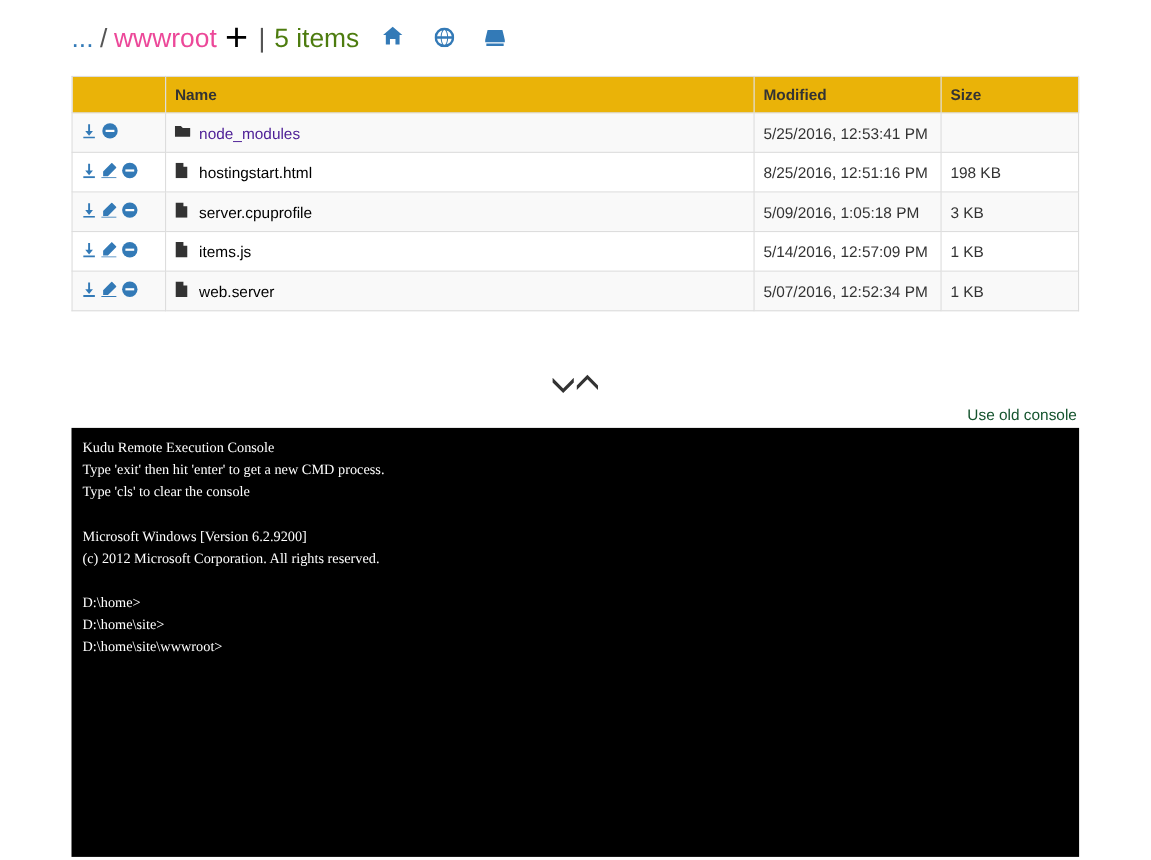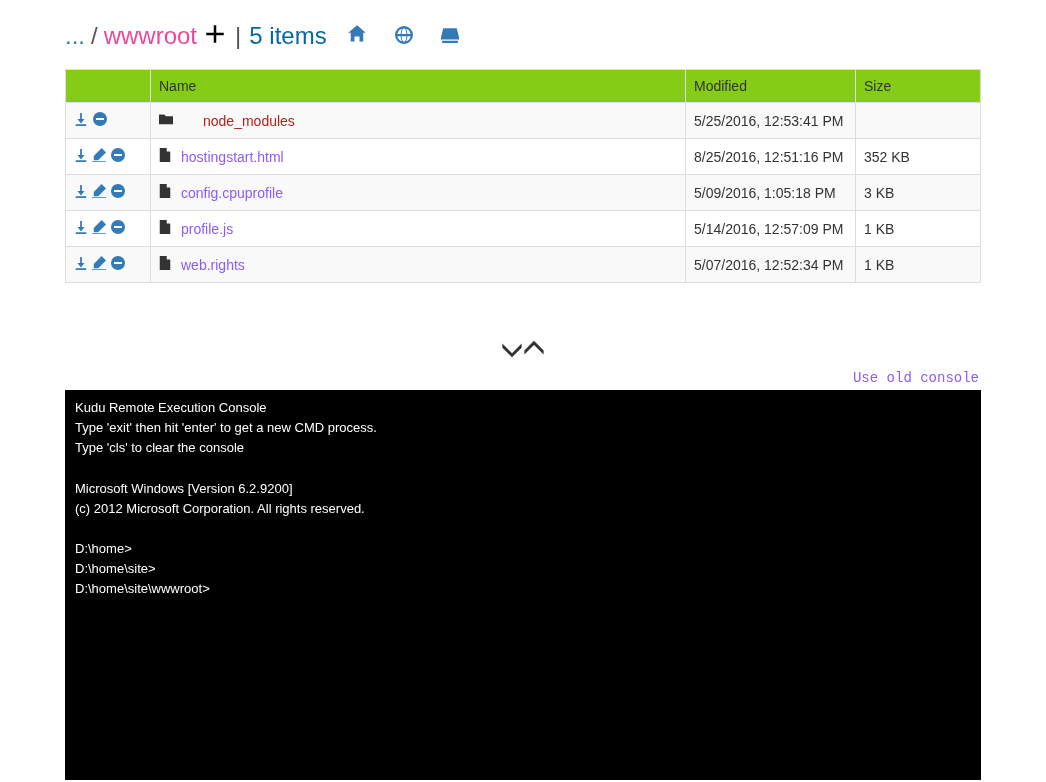--- a/index.html
+++ b/index.html
@@ -17,75 +17,75 @@
     margin-bottom: 18px;
     display: flex;
     align-items: center;
     gap: 6px;
   }
   .breadcrumb-row .bc-link { color: #337ab7; cursor: pointer; }
   .breadcrumb-row .bc-sep { color: #555; }
   .breadcrumb-row .bc-current { color: #ec4899; }
   .breadcrumb-row .plus { color: #337ab7; font-weight: bold; font-size: 26px; cursor: pointer; margin: 0 2px; }
   .breadcrumb-row .bar { color: #555; margin: 0 2px; }
-  .breadcrumb-row .count { color: #0369a1; }
+  .breadcrumb-row .count { color: #4d7c0f; }
   .breadcrumb-row .hicons { margin-left: 14px; display: flex; gap: 28px; }
   .breadcrumb-row .hicons svg { fill: #337ab7; cursor: pointer; }
 
   table.filetbl {
     width: 100%;
     border-collapse: collapse;
     border: 1px solid #ddd;
     font-size: 14px;
   }
   table.filetbl th, table.filetbl td {
     border: 1px solid #ddd;
     padding: 8px;
     text-align: left;
     vertical-align: middle;
   }
   table.filetbl th {
-    background: #84cc16;
-    font-weight: normal;
+    background: #eab308;
+    font-weight: bold;
     color: #333;
   }
   table.filetbl tbody tr:nth-child(odd) { background: #f9f9f9; }
   table.filetbl tbody tr:nth-child(even) { background: #fff; }
   .col-actions { width: 85px; }
   .col-name { }
   .col-mod { width: 170px; }
   .col-size { width: 125px; }
 
   .row-actions { color: #337ab7; display: flex; align-items: center; gap: 4px; }
   .row-actions svg { fill: #337ab7; cursor: pointer; }
 
   .fname { display: flex; align-items: center; gap: 8px; }
   .fname .ficon { width: 14px; }
   .fname .ficon svg { fill: #333; }
-  .fname.folder .link { color: #b91c1c; cursor: pointer; margin-left: 22px; }
-  .fname .link { color: #8b5cf6; }
+  .fname.folder .link { color: #4c1d95; cursor: pointer; }
+  .fname .link { color: #000000; }
 
   .toggler {
     text-align: center;
     margin-top: 55px;
     margin-bottom: 6px;
   }
   .toggler svg { fill: #333; cursor: pointer; margin: 0 -2px; }
 
   .oldconsole {
     text-align: right;
     padding-right: 2px;
     padding-bottom: 4px;
   }
-  .oldconsole a { color: #8b5cf6; cursor: pointer; font-size: 14px; font-family: Liberation Mono, monospace; }
+  .oldconsole a { color: #14532d; cursor: pointer; font-size: 14px; }
 
   .console {
     background: #000;
     color: #fff;
-    font-family: Liberation Sans, sans-serif;
+    font-family: Liberation Serif, serif;
     font-size: 13px;
     line-height: 1.55;
     padding: 8px 10px;
     min-height: 390px;
     white-space: pre;
   }
 </style>
 </head>
 <body>
 
@@ -174,43 +174,43 @@
           </td>
           <td>
             <div class="fname">
               <span class="ficon"><svg width="12" height="14" viewBox="0 0 12 16">
                   <path d="M0 0h8l4 4v12H0zM8 0v4h4z"></path>
                 </svg></span>
               <span class="link">hostingstart.html</span>
             </div>
           </td>
           <td>8/25/2016, 12:51:16 PM</td>
-          <td>352 KB</td>
-        </tr>
-        <tr>
-          <td class="col-actions">
-            <div class="row-actions">
-              <span><svg width="14" height="14" viewBox="0 0 16 16">
-                  <path d="M7 1h2v7h3l-4 5-4-5h3zM2 14h12v2H2z"></path>
-                </svg></span>
-              <span><svg width="14" height="14" viewBox="0 0 16 16">
-                  <path d="M11 0l5 5-9 9H2v-5zM0 15h16v1H0z"></path>
-                </svg></span>
-              <span><svg width="16" height="16" viewBox="0 0 16 16">
-                  <circle cx="8" cy="8" r="7"></circle>
-                  <rect x="4" y="7" width="8" height="2" fill="#fff"></rect>
-                </svg></span>
-            </div>
-          </td>
-          <td>
-            <div class="fname">
-              <span class="ficon"><svg width="12" height="14" viewBox="0 0 12 16">
-                  <path d="M0 0h8l4 4v12H0zM8 0v4h4z"></path>
-                </svg></span>
-              <span class="link">config.cpuprofile</span>
+          <td>198 KB</td>
+        </tr>
+        <tr>
+          <td class="col-actions">
+            <div class="row-actions">
+              <span><svg width="14" height="14" viewBox="0 0 16 16">
+                  <path d="M7 1h2v7h3l-4 5-4-5h3zM2 14h12v2H2z"></path>
+                </svg></span>
+              <span><svg width="14" height="14" viewBox="0 0 16 16">
+                  <path d="M11 0l5 5-9 9H2v-5zM0 15h16v1H0z"></path>
+                </svg></span>
+              <span><svg width="16" height="16" viewBox="0 0 16 16">
+                  <circle cx="8" cy="8" r="7"></circle>
+                  <rect x="4" y="7" width="8" height="2" fill="#fff"></rect>
+                </svg></span>
+            </div>
+          </td>
+          <td>
+            <div class="fname">
+              <span class="ficon"><svg width="12" height="14" viewBox="0 0 12 16">
+                  <path d="M0 0h8l4 4v12H0zM8 0v4h4z"></path>
+                </svg></span>
+              <span class="link">server.cpuprofile</span>
             </div>
           </td>
           <td>5/09/2016, 1:05:18 PM</td>
           <td>3 KB</td>
         </tr>
         <tr>
           <td class="col-actions">
             <div class="row-actions">
               <span><svg width="14" height="14" viewBox="0 0 16 16">
                   <path d="M7 1h2v7h3l-4 5-4-5h3zM2 14h12v2H2z"></path>
@@ -222,21 +222,21 @@
                   <circle cx="8" cy="8" r="7"></circle>
                   <rect x="4" y="7" width="8" height="2" fill="#fff"></rect>
                 </svg></span>
             </div>
           </td>
           <td>
             <div class="fname">
               <span class="ficon"><svg width="12" height="14" viewBox="0 0 12 16">
                   <path d="M0 0h8l4 4v12H0zM8 0v4h4z"></path>
                 </svg></span>
-              <span class="link">profile.js</span>
+              <span class="link">items.js</span>
             </div>
           </td>
           <td>5/14/2016, 12:57:09 PM</td>
           <td>1 KB</td>
         </tr>
         <tr>
           <td class="col-actions">
             <div class="row-actions">
               <span><svg width="14" height="14" viewBox="0 0 16 16">
                   <path d="M7 1h2v7h3l-4 5-4-5h3zM2 14h12v2H2z"></path>
@@ -248,21 +248,21 @@
                   <circle cx="8" cy="8" r="7"></circle>
                   <rect x="4" y="7" width="8" height="2" fill="#fff"></rect>
                 </svg></span>
             </div>
           </td>
           <td>
             <div class="fname">
               <span class="ficon"><svg width="12" height="14" viewBox="0 0 12 16">
                   <path d="M0 0h8l4 4v12H0zM8 0v4h4z"></path>
                 </svg></span>
-              <span class="link">web.rights</span>
+              <span class="link">web.server</span>
             </div>
           </td>
           <td>5/07/2016, 12:52:34 PM</td>
           <td>1 KB</td>
         </tr>
       </tbody>
   </table>
 
   <div class="toggler">
     <span>

